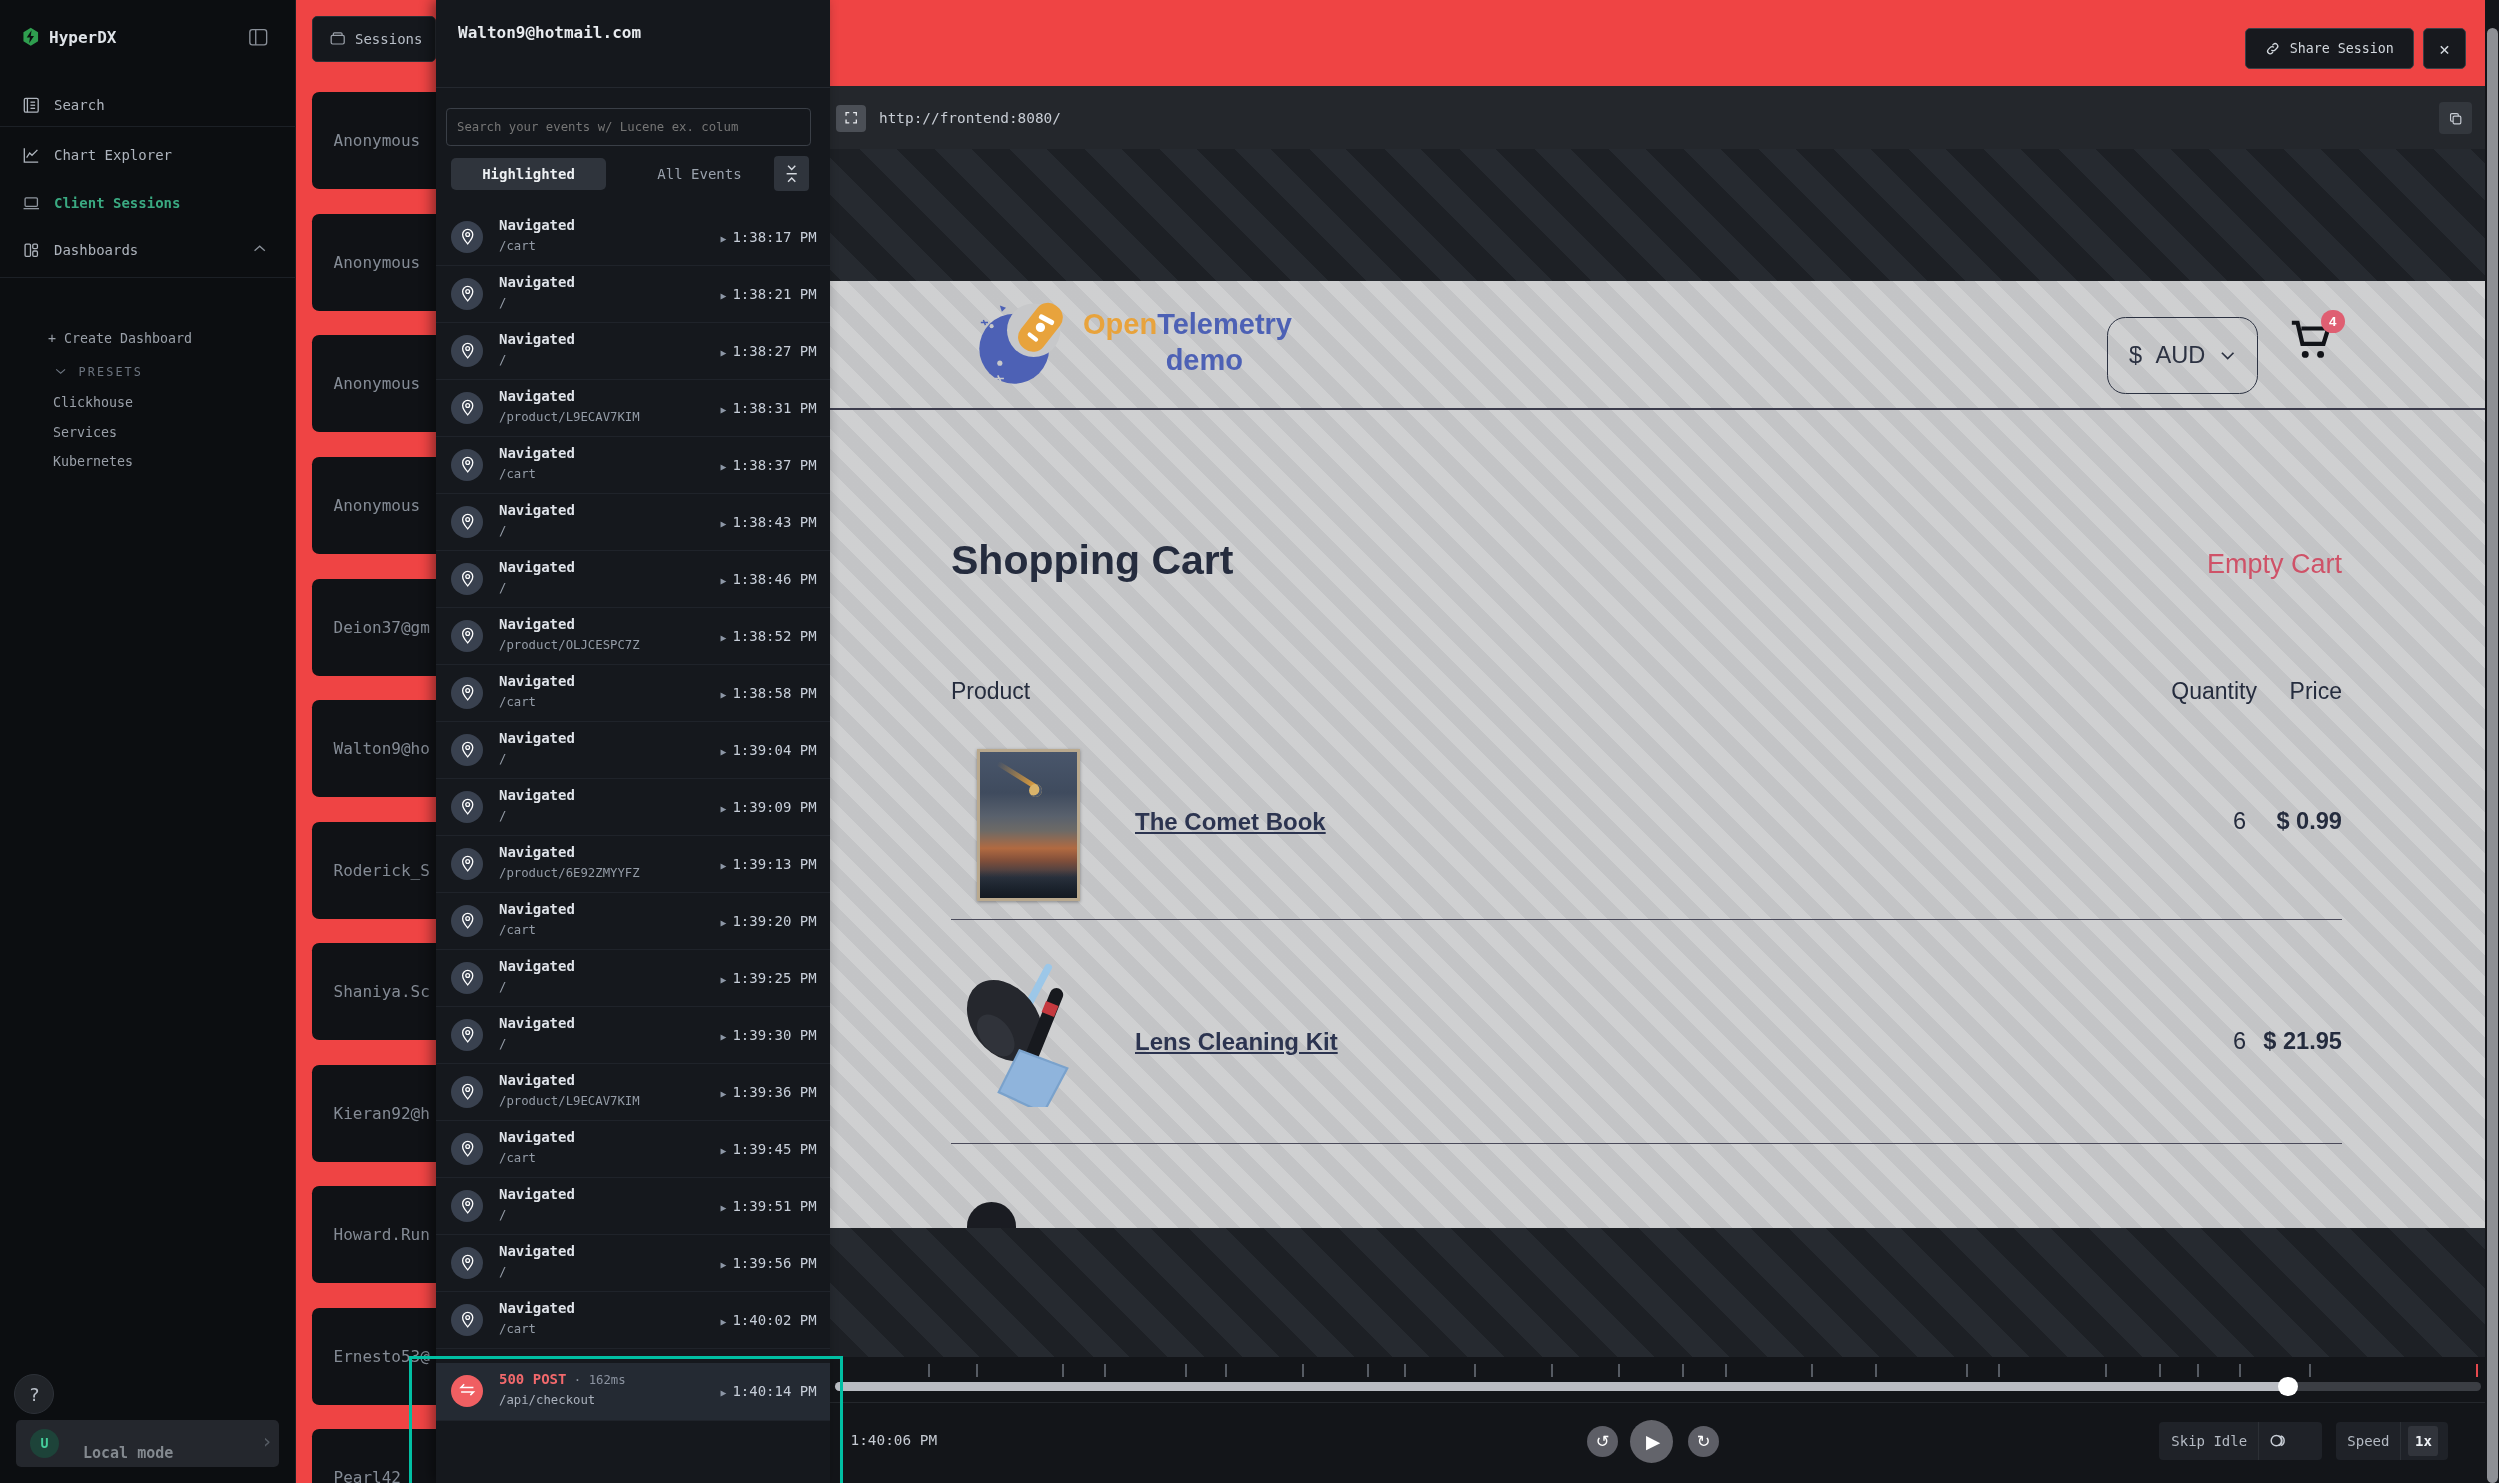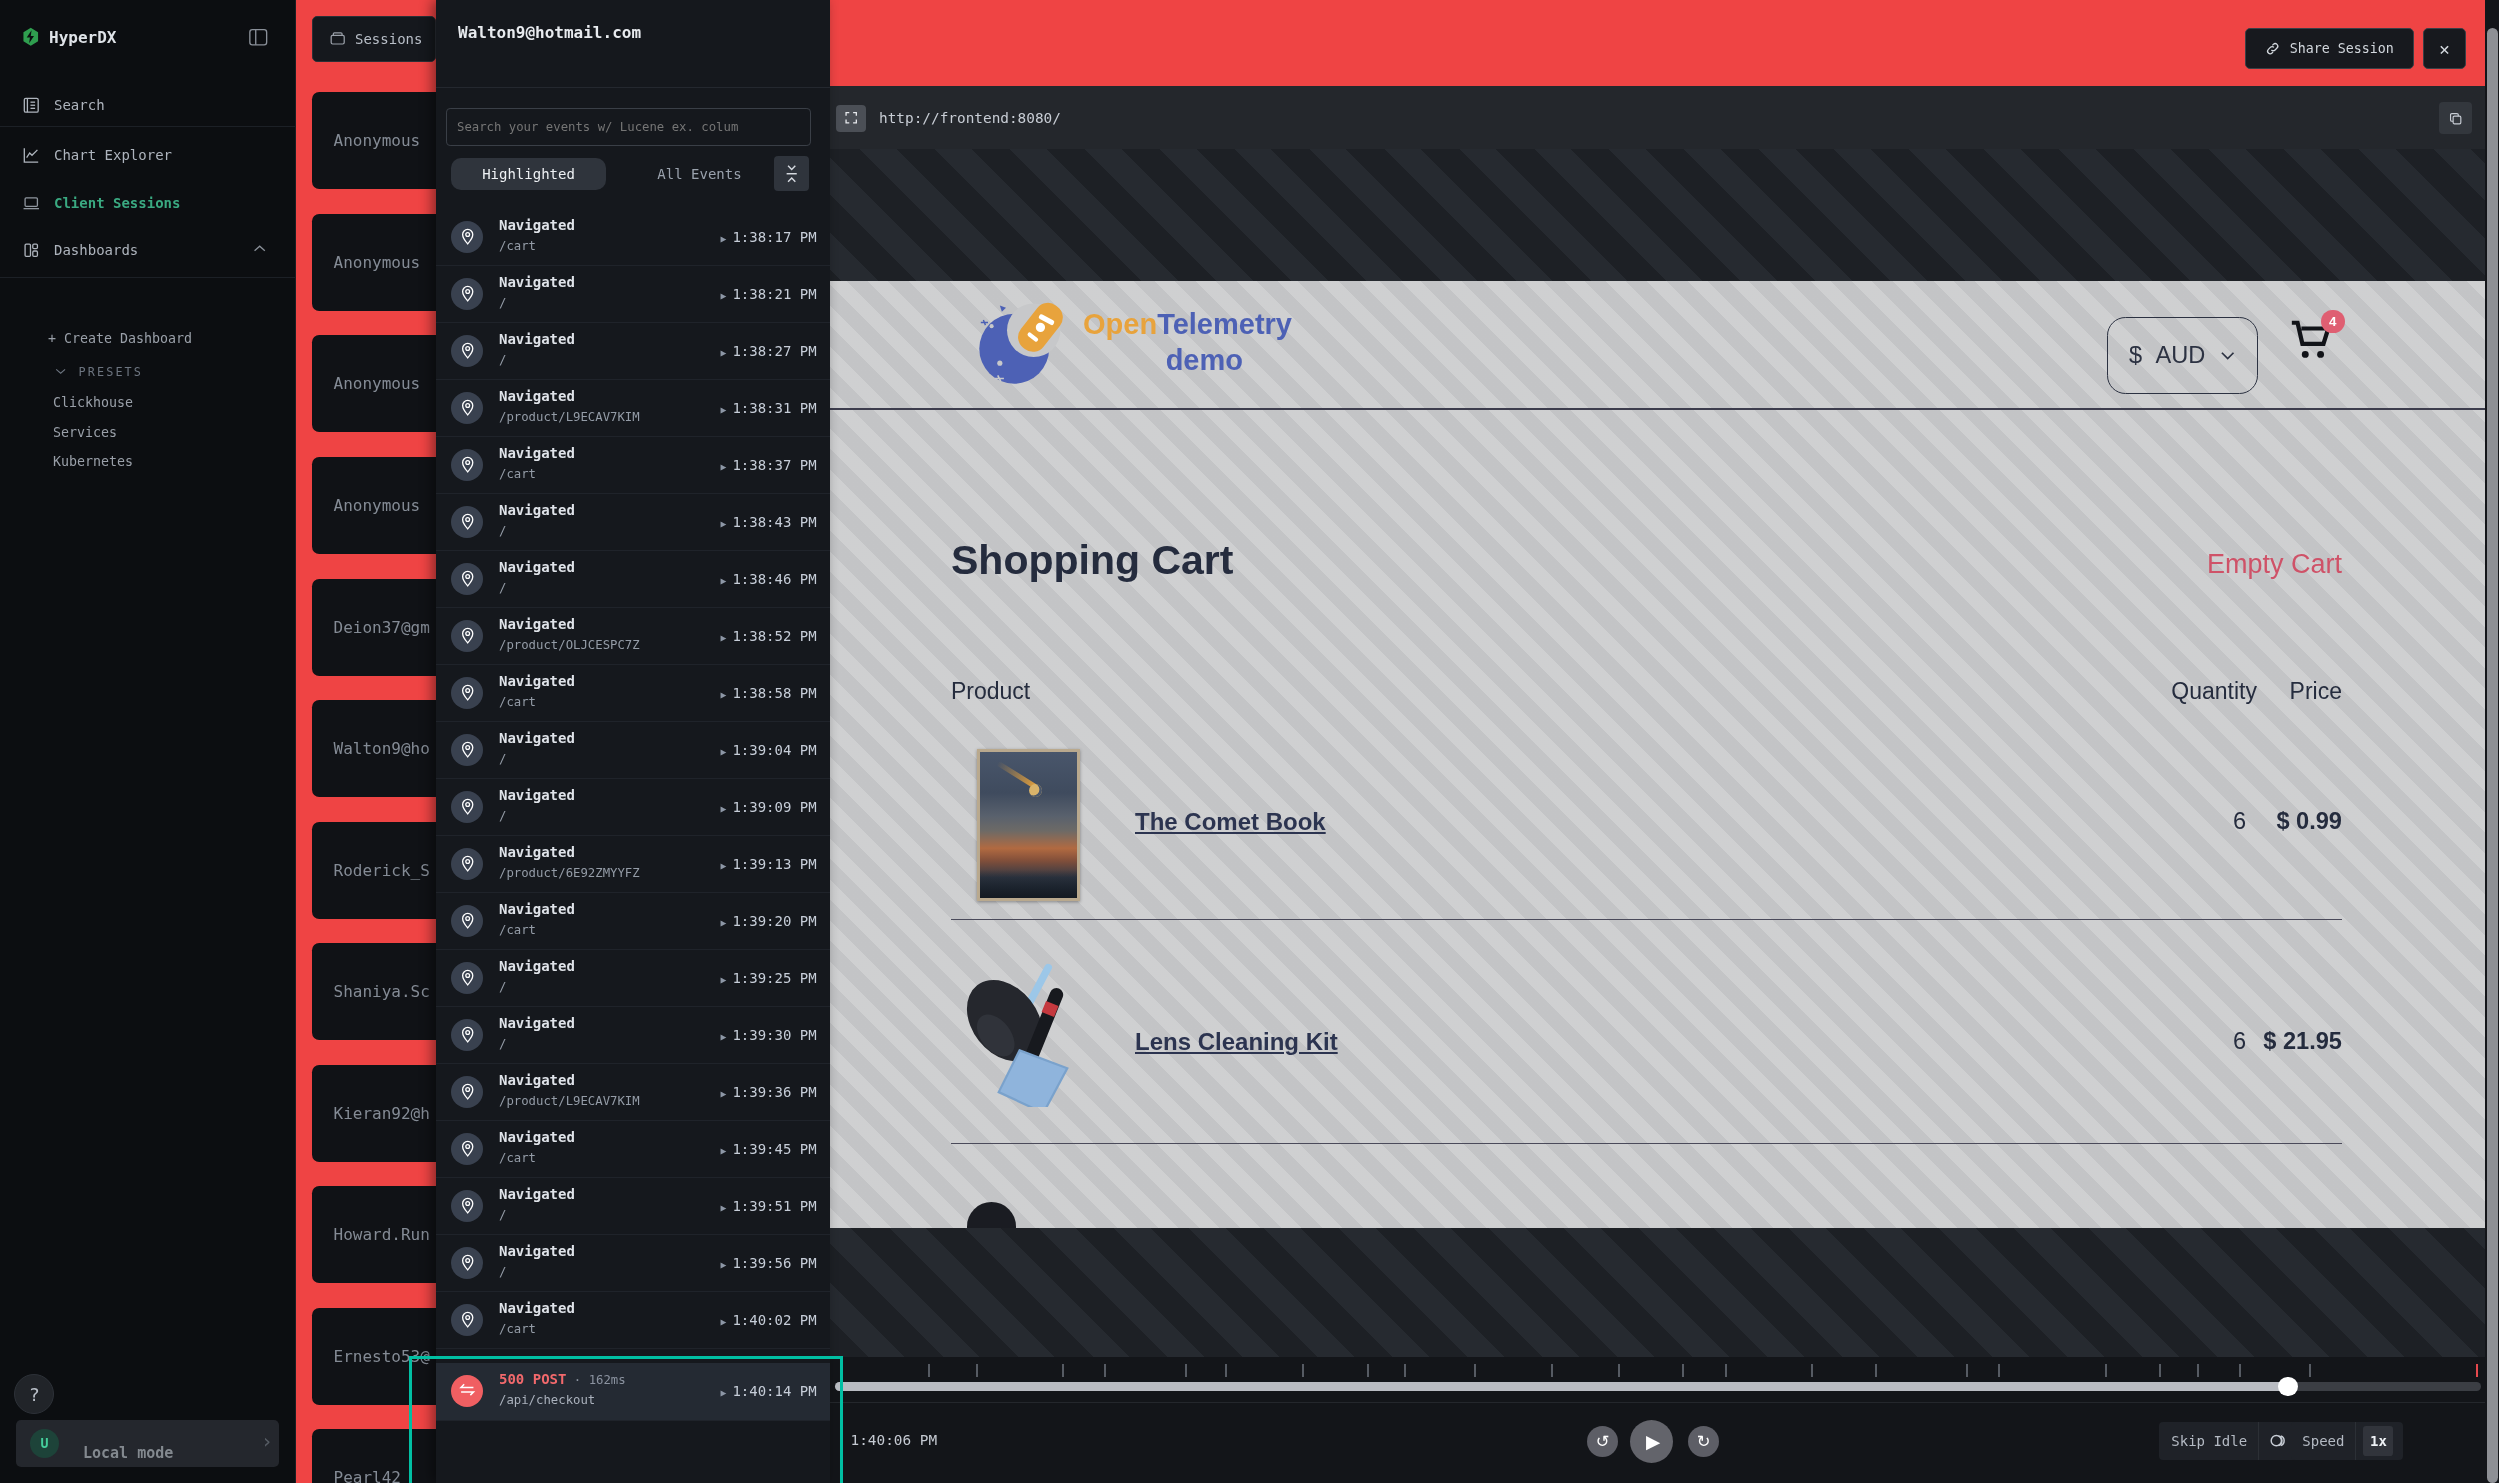--- a/index.html
+++ b/index.html
@@ -213,22 +213,22 @@
         <span>Pearl42</span>
       </div>
     </div>
 
   <div class="abs panel">
     <div class="abs" style="left:22px;top:23px;font-size:16px;font-weight:bold;color:#e8ebef;">Walton9@hotmail.com</div>
     <div class="abs" style="left:0;top:87px;width:394px;height:0.5px;background:#24282f;"></div>
 
     <input class="abs" style="left: 9.7px; top: 108px; width: 343px; height: 36px; background: transparent; border: 0.5px solid rgb(58, 63, 71); border-radius: 4.1px; padding: 0px 10.3px; font-family: &quot;DejaVu Sans Mono&quot;, monospace; font-size: 12.3px; color: rgb(199, 204, 211); outline: none;" placeholder="Search your events w/ Lucene ex. colum">
 
-    <div class="abs" style="left:15px;top:158px;width:155px;height:32px;background:#2f343c;border-radius:10px;display:flex;align-items:center;justify-content:center;
-         font-size:14px;font-weight:normal;color:#eef1f4;cursor:pointer;">Highlighted</div>
+    <div class="abs" style="left:15px;top:158px;width:155px;height:32px;background:#2f343c;border-radius:5px;display:flex;align-items:center;justify-content:center;
+         font-size:14px;font-weight:bold;color:#eef1f4;cursor:pointer;">Highlighted</div>
     <div class="abs" style="left:202px;top:158px;width:123px;height:32px;display:flex;align-items:center;justify-content:center;
          font-size:14px;color:#9aa2ad;cursor:pointer;">All Events</div>
     <div class="abs" style="left:338px;top:156px;width:35px;height:35px;background:#2f343c;border-radius:4.1px;display:flex;align-items:center;justify-content:center;cursor:pointer;">
       <svg width="17.4" height="19.5" viewBox="0 0 24 26" fill="none" stroke="#d6dae0" stroke-width="2">
           <polyline points="7,2 12,7 17,2"></polyline>
           <line x1="5" y1="13" x2="19" y2="13"></line>
           <polyline points="7,24 12,19 17,24"></polyline>
         </svg>
     </div>
 
@@ -650,21 +650,21 @@
       <span class="mono27" style="margin-left:12.3px;">Skip Idle</span>
       <div style="width:0.5px;height:38px;background:#2c3036;margin-left:11.3px;"></div>
       <span style="margin-left:10.3px;cursor:pointer;">
         <svg width="20.5" height="17.4" viewBox="0 0 28 20" fill="none" stroke="#c6ccd4" stroke-width="2">
             <circle cx="10" cy="10" r="7"></circle>
             <path d="M13 3.4 a7 7 0 0 1 0 13.2"></path>
             <path d="M16 3.4 a7 7 0 0 1 0 13.2"></path>
           </svg>
       </span>
     </div>
-    <div class="group-box" style="left:1461px;width:112px;">
+    <div class="group-box" style="left:1506px;width:112px;">
       <span class="mono27" style="margin-left:11.3px;">Speed</span>
       <div style="width:0.5px;height:38px;background:#2c3036;margin-left:10.3px;"></div>
       <span style="margin-left:8.2px;width:30px;height:30px;background:#31343b;border-radius:3.1px;display:flex;align-items:center;justify-content:center;
             font-size:14px;font-weight:bold;color:#eef1f5;cursor:pointer;">1x</span>
     </div>
   </div>
 
   <div class="abs scrollbar">
     <div class="scroll-thumb"></div>
   </div>

